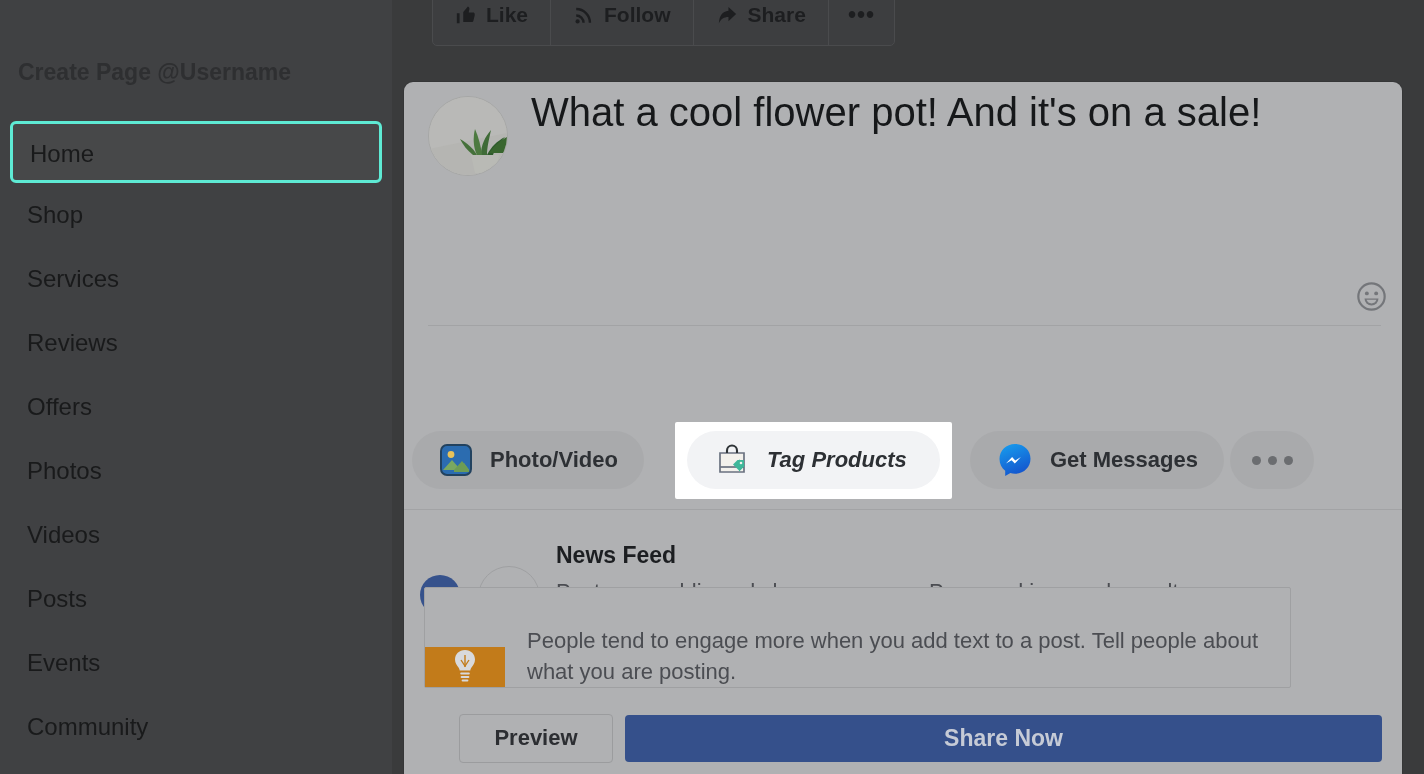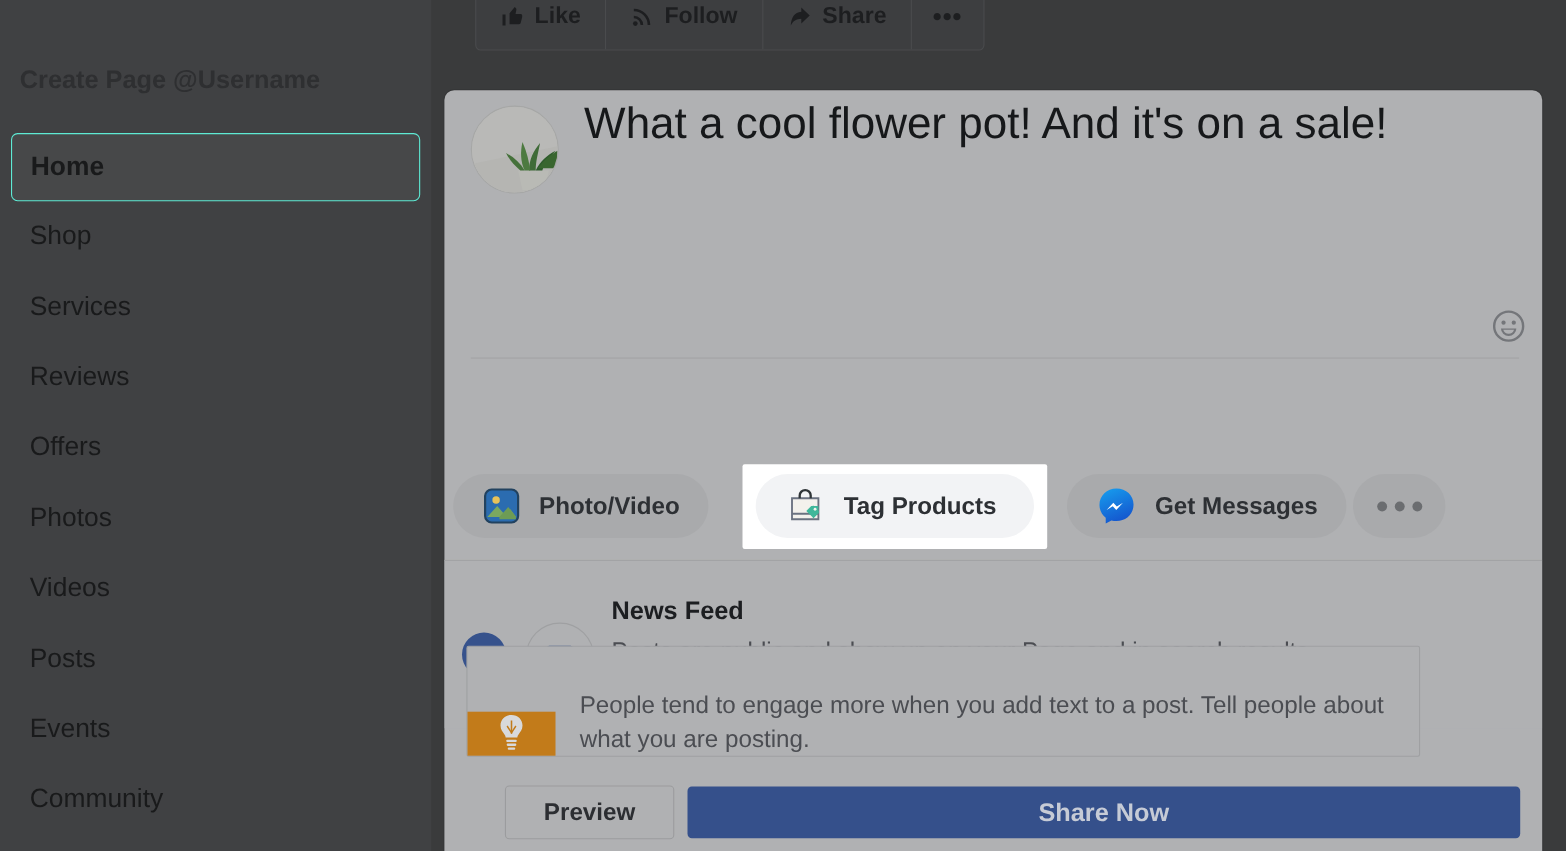--- a/index.html
+++ b/index.html
@@ -69,22 +69,22 @@
     line-height: 64px;
     padding-left: 17px;
     font-size: 24px;
     color: #191a1b;
     box-sizing: border-box;
     border-radius: 6px;
   }
 
   .nav-item.active {
     background: #474849;
-    border: 1px solid #5eead4;
-    font-weight: 700;
+    border: 3px solid #5eead4;
+    font-weight: 400;
     height: 62px;
     line-height: 60px;
   }
 
   
   .toolbar {
     position: absolute;
     left: 432px;
     top: -16px;
     display: flex;
@@ -277,20 +277,21 @@
     background: #ffffff;
     border-radius: 2px;
   }
 
   .pill-tag {
     position: absolute;
     left: 283px;
     top: 4px;
     background: #f2f3f5;
     width: 253px;
+    font-style: italic;
   }
 
   .pill-icon { display: flex; align-items: center; justify-content: center; }
 
   
   .audience {
     position: absolute;
     left: 0;
     top: 427px;
     width: 998px;

